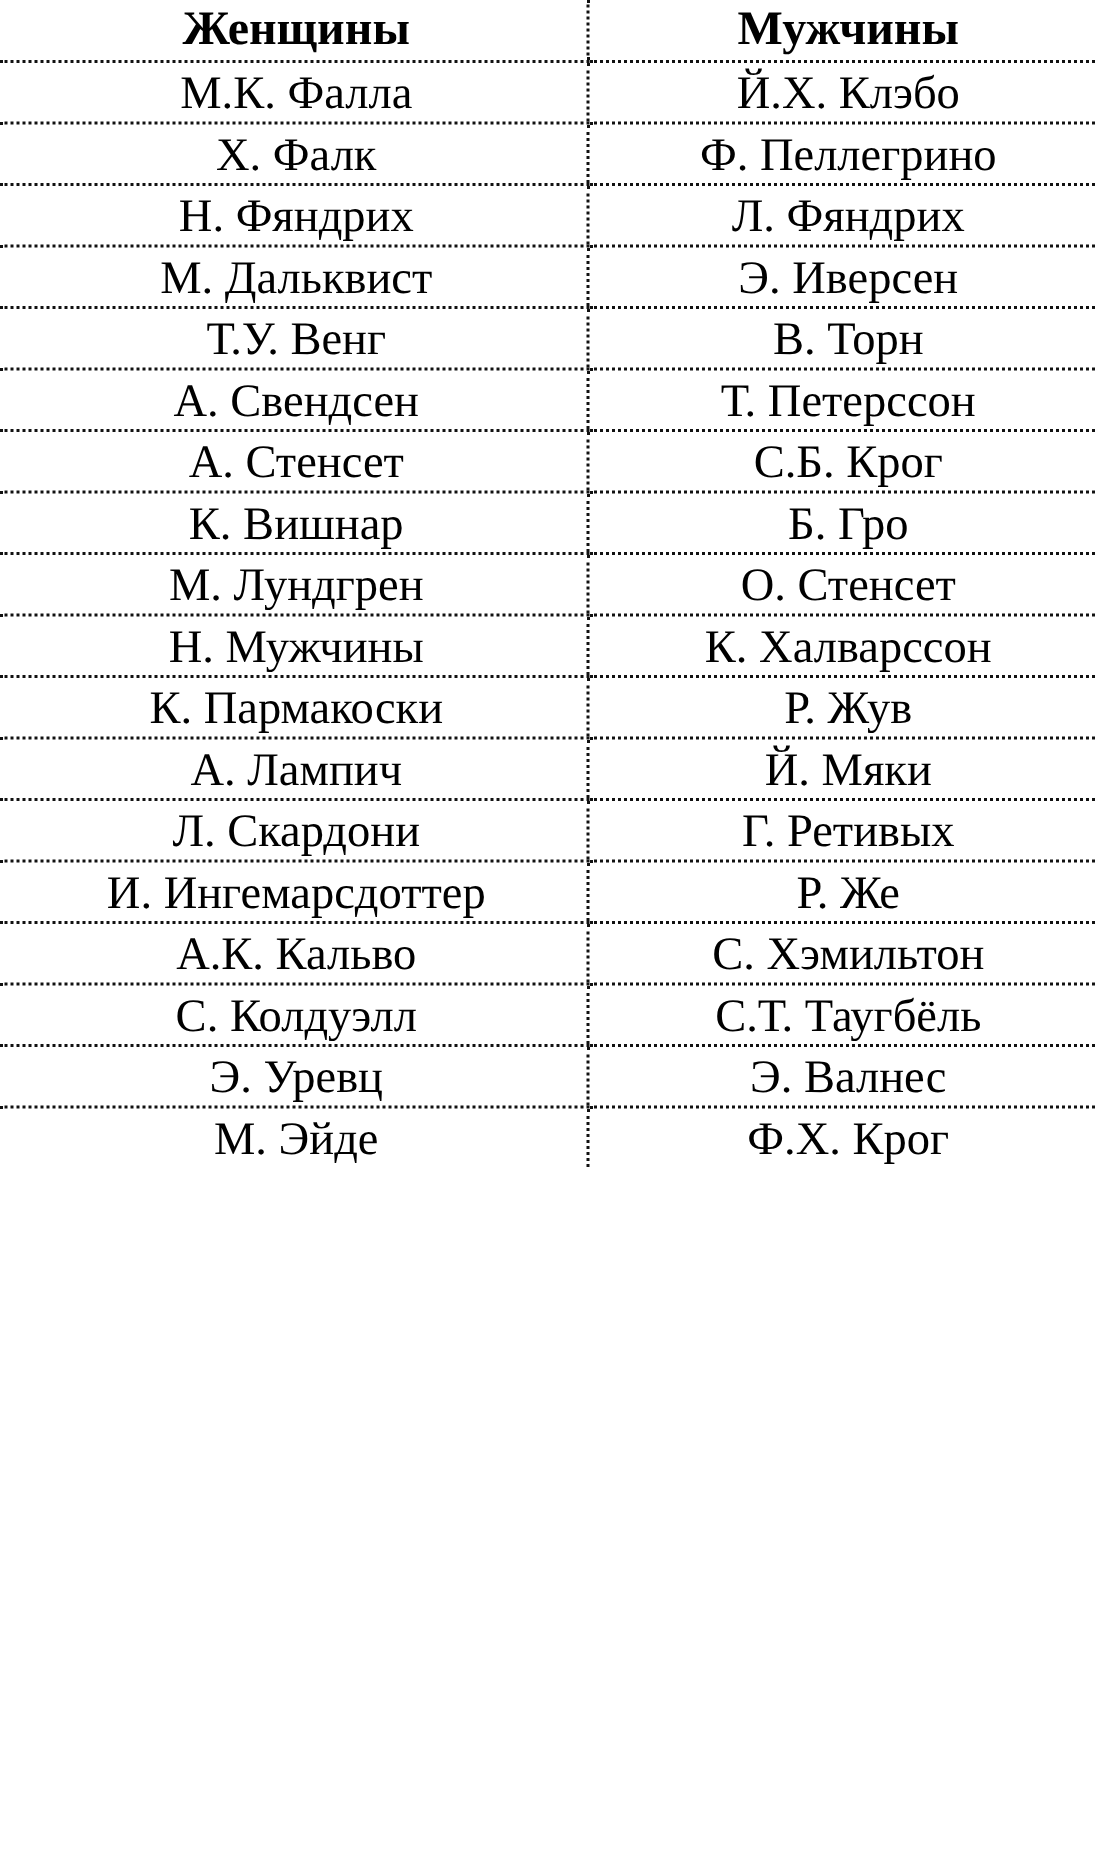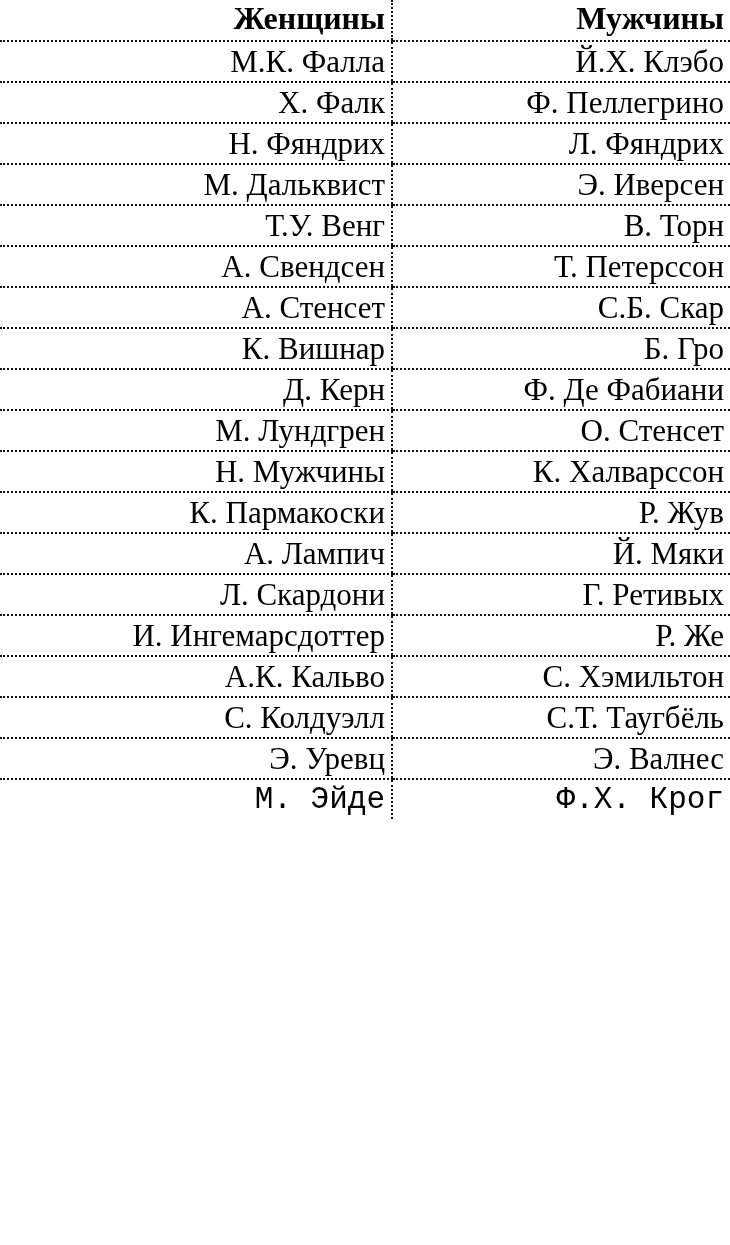--- a/index.html
+++ b/index.html
@@ -24,41 +24,40 @@
     width: 730px;
     table-layout: fixed;
   }
   table.names-table col.col-women { width: 392px; }
   table.names-table col.col-men { width: 338px; }
 
   table.names-table th,
   table.names-table td {
     border-bottom: 2px dotted #111111;
     padding: 4px 6px 4px 10px;
-    text-align: right;
+    text-align: center;
     vertical-align: middle;
     font-size: 31px;
     line-height: 1.0;
     white-space: nowrap;
     overflow: hidden;
   }
   table.names-table th {
     font-weight: bold;
     font-size: 32px;
     padding-top: 2px;
     padding-bottom: 6px;
   }
   table.names-table th.men-head,
   table.names-table td.men-cell {
     border-left: 2px dotted #111111;
     padding-left: 14px;
   }
   table.names-table tr:last-child td {
     border-bottom: none;
-    font-family: Liberation Mono, monospace;
   }
 </style>
 </head>
 <body>
 
 <div class="table-wrap">
   <table class="names-table">
     <colgroup>
       <col class="col-women">
       <col class="col-men">
@@ -89,29 +88,25 @@
       <tr>
         <td class="women-cell">Т.У. Венг</td>
         <td class="men-cell">В. Торн</td>
       </tr>
       <tr>
         <td class="women-cell">А. Свендсен</td>
         <td class="men-cell">Т. Петерссон</td>
       </tr>
       <tr>
         <td class="women-cell">А. Стенсет</td>
-        <td class="men-cell">С.Б. Скар</td>
+        <td class="men-cell">С.Б. Крог</td>
       </tr>
       <tr>
         <td class="women-cell">К. Вишнар</td>
         <td class="men-cell">Б. Гро</td>
-      </tr>
-      <tr>
-        <td class="women-cell">Д. Керн</td>
-        <td class="men-cell">Ф. Де Фабиани</td>
       </tr>
       <tr>
         <td class="women-cell">М. Лундгрен</td>
         <td class="men-cell">О. Стенсет</td>
       </tr>
       <tr>
         <td class="women-cell">Н. Мужчины</td>
         <td class="men-cell">К. Халварссон</td>
       </tr>
       <tr>

